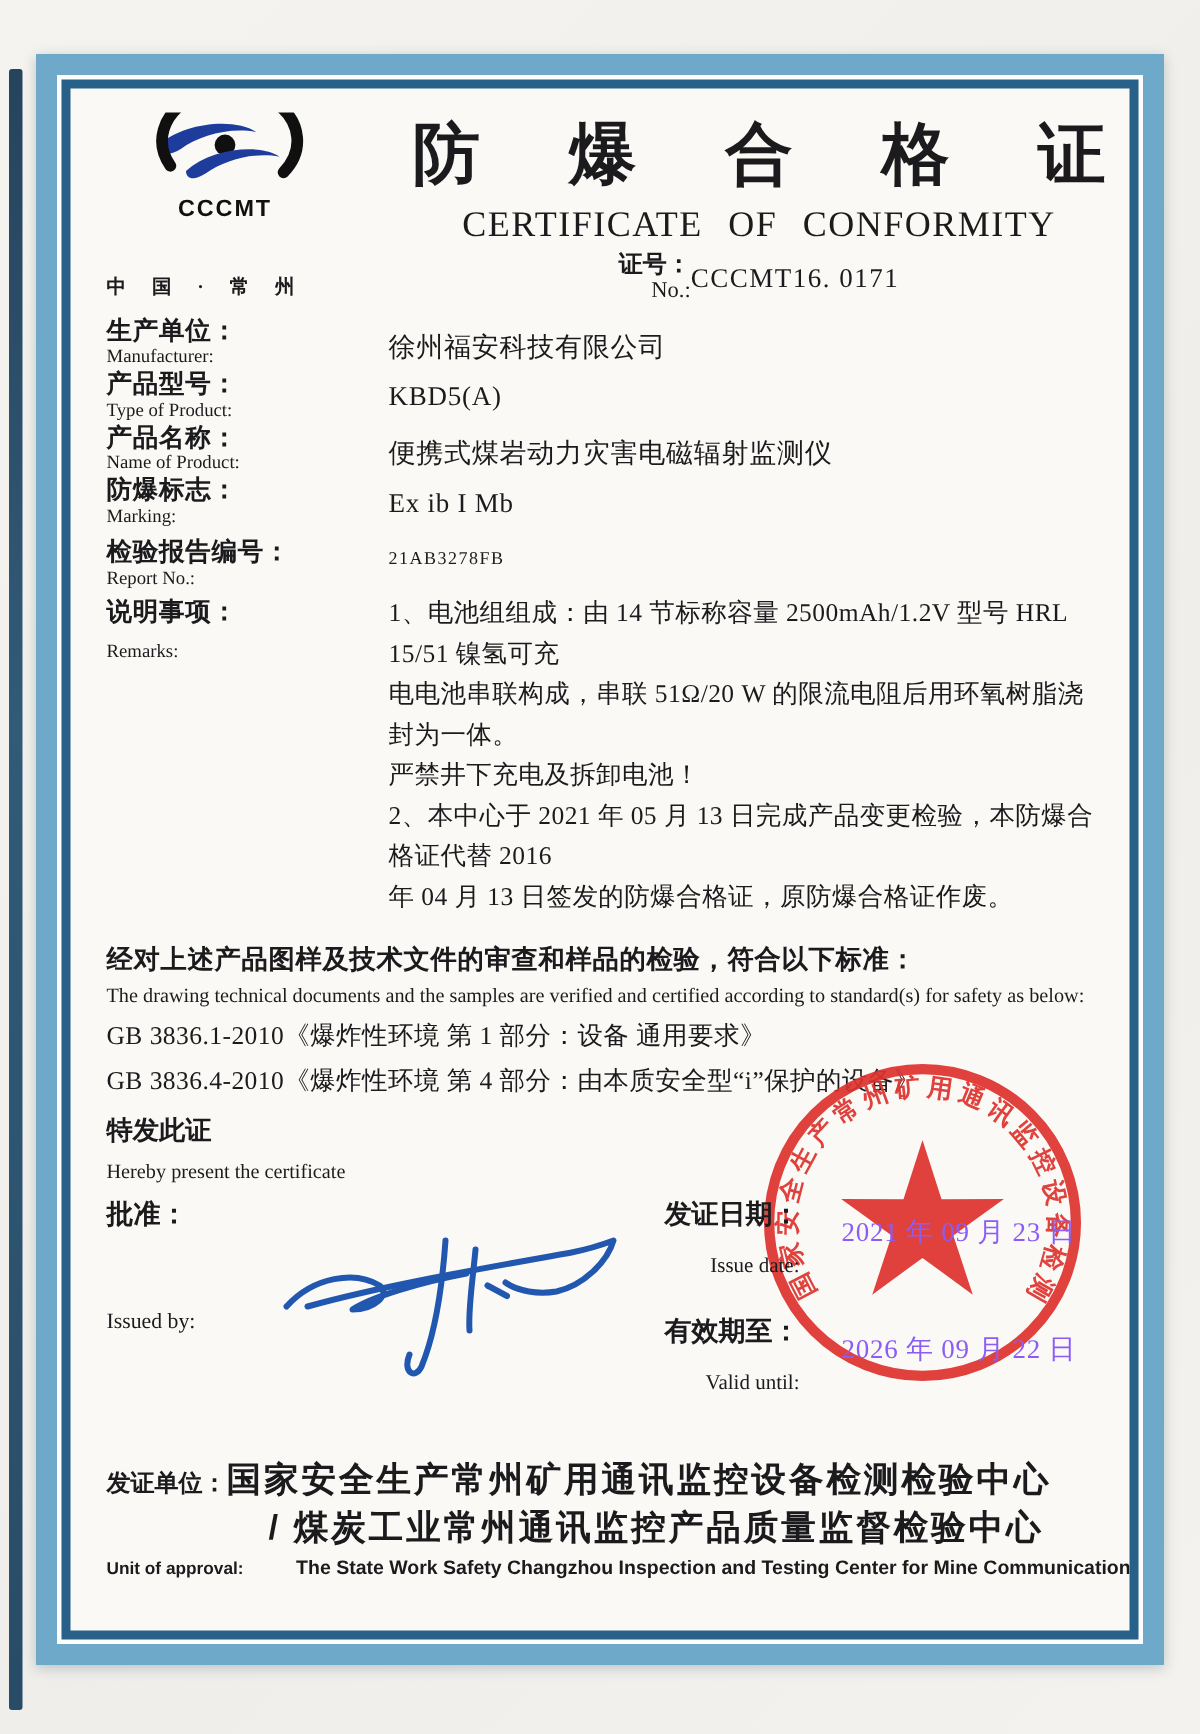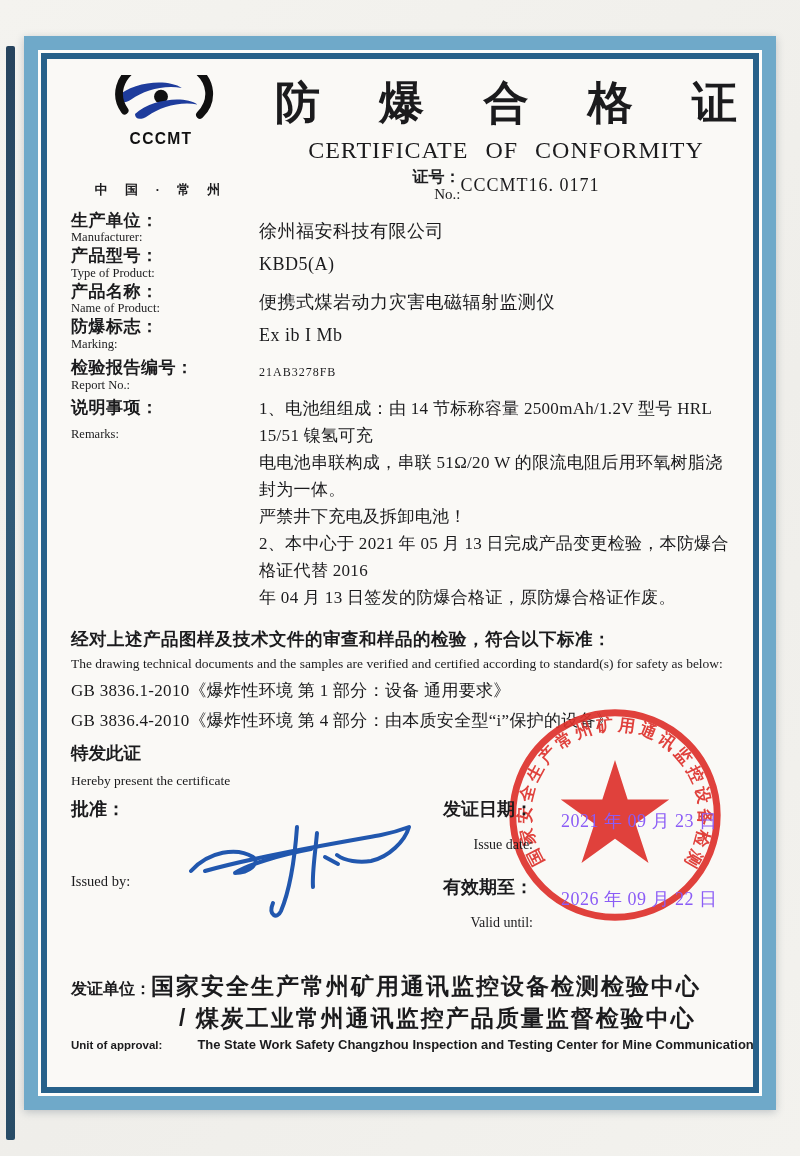--- a/index.html
+++ b/index.html
@@ -15,21 +15,21 @@
     background:linear-gradient(180deg,#10304d,#1c4a6b 40%,#123a58);border-radius:2px;opacity:.9;}
   .cert-band{position:absolute;left:24px;right:24px;top:36px;bottom:46px;
     background:var(--band,#6fa9c9);
     box-shadow:0 2px 8px rgba(40,60,80,.25);}
   .cert-gap{position:absolute;inset:14px;background:#fdfdfb;}
   .cert-inner{position:absolute;inset:3px;border:6px solid var(--line,#27618a);background:var(--paper,#faf9f6);}
   .content{position:absolute;inset:0;padding:12px 22px 8px 24px;overflow:hidden;}
 
   
   .header{display:flex;align-items:flex-start;}
-  .logo-box{width:180px;flex:0 0 180px;text-align:center;padding-top:4px;}
+  .logo-box{width:180px;flex:0 0 180px;padding-top:4px;}
   .logo-caption{font-size:13px;letter-spacing:7px;font-weight:700;margin-top:-2px;}
   .title-wrap{flex:1;text-align:center;padding-right:36px;}
   .title-zh{font-size:45px;font-weight:700;letter-spacing:24px;text-indent:24px;white-space:nowrap;margin-top:2px;}
   .title-en{font-size:24px;letter-spacing:1px;margin-top:4px;word-spacing:10px;}
   .certno{display:flex;justify-content:center;gap:0;margin-top:4px;}
   .certno-labels{text-align:right;line-height:1.15;}
   .certno-zh{font-size:16px;font-weight:700;}
   .certno-en{font-size:15px;}
   .certno-value{font-size:18px;align-self:center;letter-spacing:1px;padding-top:0px;}
 

